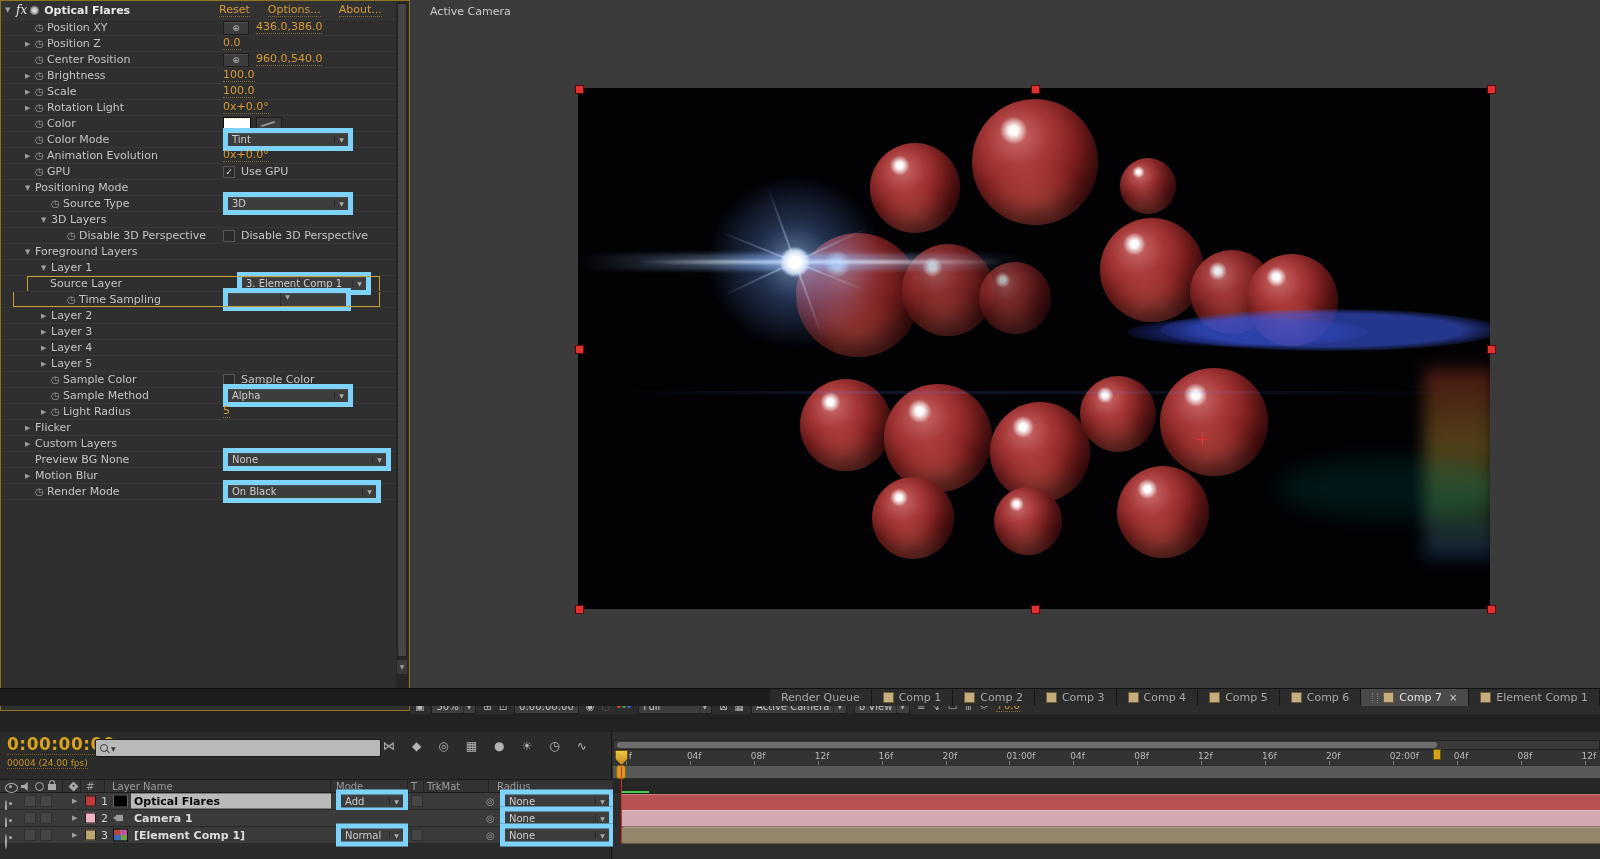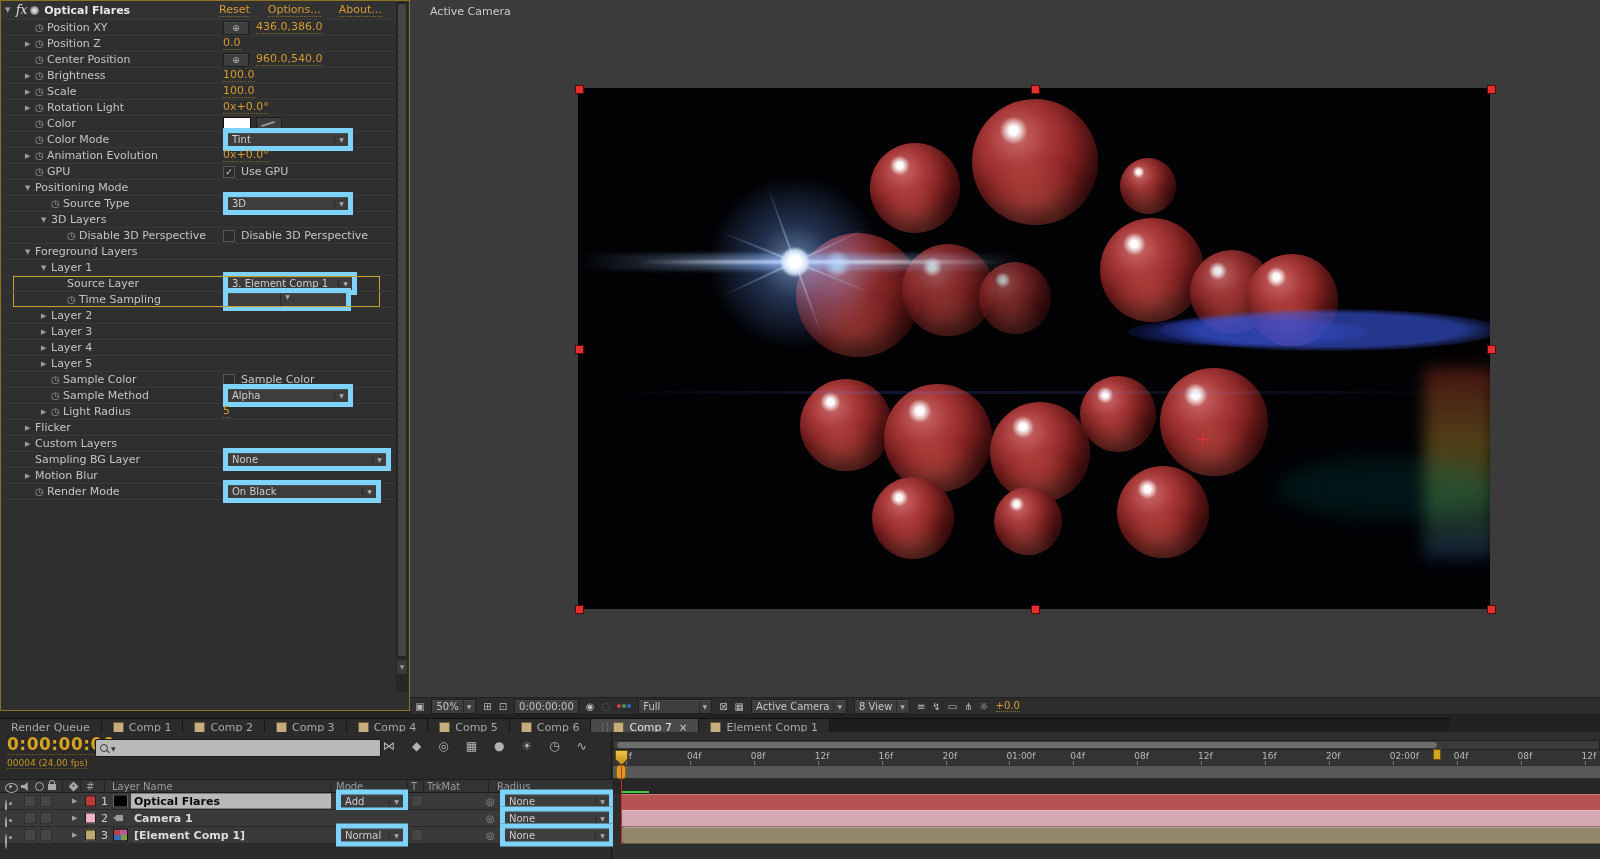--- a/index.html
+++ b/index.html
@@ -81,22 +81,22 @@
   #vtoolbar{position:absolute;left:0;bottom:0;width:100%;height:17px;background:#2d2d2d;border-top:1px solid #202020;
     display:flex;align-items:center;gap:7px;padding:0 5px;box-sizing:border-box;font-size:10px;color:#c5c5c5;}
   .vicon{color:#b8b8b8;font-size:10px;line-height:15px;}
   .vbtn{background:#3d3d3d;border:1px solid #1e1e1e;box-shadow:inset 0 1px 0 rgba(255,255,255,.08);height:13px;
     display:flex;align-items:center;padding:0 4px;gap:4px;}
   .vbtn .da{font-size:6px;color:#aaa;border-left:1px solid #2a2a2a;padding-left:3px;height:100%;display:flex;align-items:center;}
   .rgbdots{display:flex;gap:1px;}
   .rgbdots i{width:4px;height:4px;border-radius:50%;display:block;}
   #exposure{color:#d79b33;border-bottom:1px dotted #8a6a28;}
   
-  #tabstrip{position:absolute;left:0;top:718px;width:1450px;height:18px;background:#1d1d1d;display:flex;
-    border-top:1px solid #111;box-sizing:border-box;}
+  #tabstrip{position:absolute;left:0;top:688px;width:1600px;height:18px;background:#1d1d1d;display:flex;
+    border-top:1px solid #111;box-sizing:border-box;justify-content:flex-end;}
   .tab{display:flex;align-items:center;gap:5px;padding:0 11px;background:#2b2b2b;border-right:1px solid #161616;
     color:#a8a8a8;white-space:nowrap;}
   .tab.active{background:#4a4a4a;color:#e2e2e2;}
   .cicon{width:9px;height:9px;background:#c5ad7e;border:1px solid #6b5c3c;flex:0 0 9px;}
   .grip{width:4px;height:10px;border-left:1px dotted #7a7a7a;border-right:1px dotted #7a7a7a;}
   .tclose{color:#cfcfcf;font-size:10px;margin-left:2px;}
   
   #timeline{position:absolute;left:0;top:732px;width:1600px;height:127px;background:#2b2b2b;}
   #tl-left{position:absolute;left:0;top:0;width:612px;height:127px;border-right:1px solid #151515;box-sizing:border-box;}
   #tc{position:absolute;left:7px;top:2px;font-size:17px;font-weight:bold;color:#d8a21e;letter-spacing:.5px;
@@ -287,21 +287,21 @@
         </span>
       </div>
       <div class="erow" style="padding-left: 24px;">
         <span class="exp">▼</span>
         <span class="lbl">Foreground Layers</span>
       </div>
       <div class="erow" style="padding-left: 40px;">
         <span class="exp">▼</span>
         <span class="lbl">Layer 1</span>
       </div>
-      <div class="erow hl hl-start" style="padding-left: 56px;">
+      <div class="erow hl hl-start" style="padding-left: 25px; margin-left: 14px;">
         <span class="exp"></span>
         <span class="lbl">Source Layer</span>
         <span class="ctrl">
           <span class="dd" style="width: 124px;">
             <span class="dv">3. Element Comp 1</span>
             <span class="da">▼</span>
           </span>
         </span>
       </div>
       <div class="erow hl hl-end" style="padding-left: 56px;">
@@ -362,21 +362,21 @@
       <div class="erow" style="padding-left: 24px;">
         <span class="exp">▶</span>
         <span class="lbl">Flicker</span>
       </div>
       <div class="erow" style="padding-left: 24px;">
         <span class="exp">▶</span>
         <span class="lbl">Custom Layers</span>
       </div>
       <div class="erow" style="padding-left: 24px;">
         <span class="exp"></span>
-        <span class="lbl">Sampling BG Layer</span>
+        <span class="lbl">Preview BG None</span>
         <span class="ctrl">
           <span class="dd" style="width: 158px;">
             <span class="dv">None</span>
             <span class="da">▼</span>
           </span>
         </span>
       </div>
       <div class="erow" style="padding-left: 24px;">
         <span class="exp">▶</span>
         <span class="lbl">Motion Blur</span>

